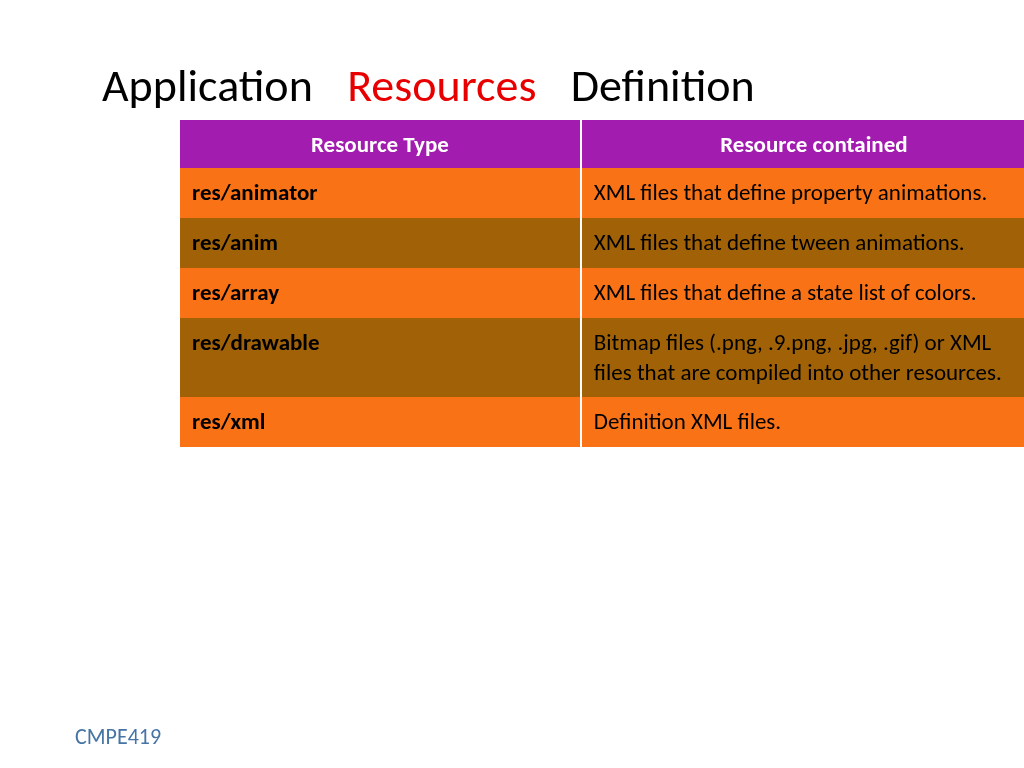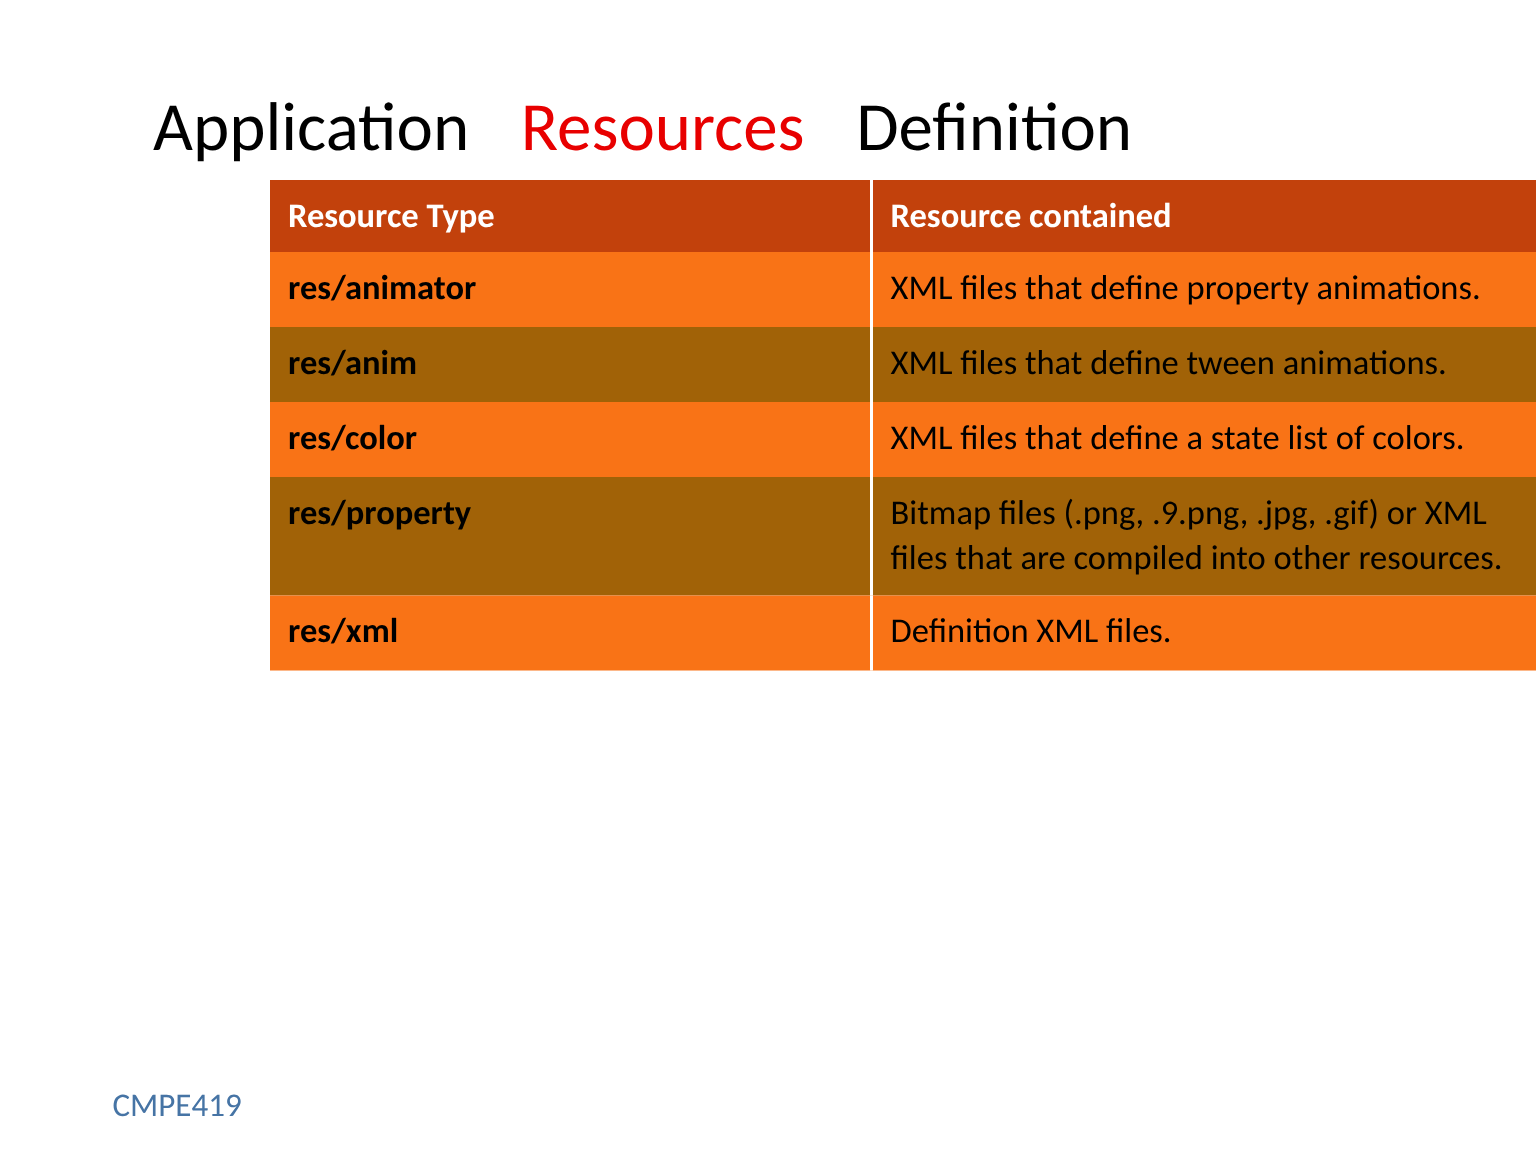--- a/index.html
+++ b/index.html
@@ -22,23 +22,23 @@
       color: #e80000;
     }
     .table {
       position: absolute;
       left: 144px;
       top: 84px;
       width: 866px;
       border-collapse: collapse;
     }
     .table th {
-      background: #c2410c;
+      background: #a21caf;
       color: #fff;
-      text-align: left;
+      text-align: center;
       padding: 10px 12px;
       font-weight: bold;
       font-size: 23px;
       border-right: 2px solid #fff;
     }
     .table th:last-child { border-right: none; }
     .table td {
       padding: 10px 12px;
       font-size: 23px;
       vertical-align: top;
@@ -82,25 +82,25 @@
   <tbody id="table-body">
   <tr class="row-odd">
         <td class="col-type">res/animator</td>
         <td class="col-contained">XML files that define property animations.</td>
       </tr>
       <tr class="row-even">
         <td class="col-type">res/anim</td>
         <td class="col-contained">XML files that define tween animations.</td>
       </tr>
       <tr class="row-odd">
-        <td class="col-type">res/color</td>
+        <td class="col-type">res/array</td>
         <td class="col-contained">XML files that define a state list of colors.</td>
       </tr>
       <tr class="row-even">
-        <td class="col-type">res/property</td>
+        <td class="col-type">res/drawable</td>
         <td class="col-contained">Bitmap files (.png, .9.png, .jpg, .gif) or XML files that are compiled into other resources.</td>
       </tr>
       <tr class="row-odd">
         <td class="col-type">res/xml</td>
         <td class="col-contained">Definition XML files.</td>
       </tr>
     </tbody>
 </table>
 
 <div class="footer">CMPE419</div>

